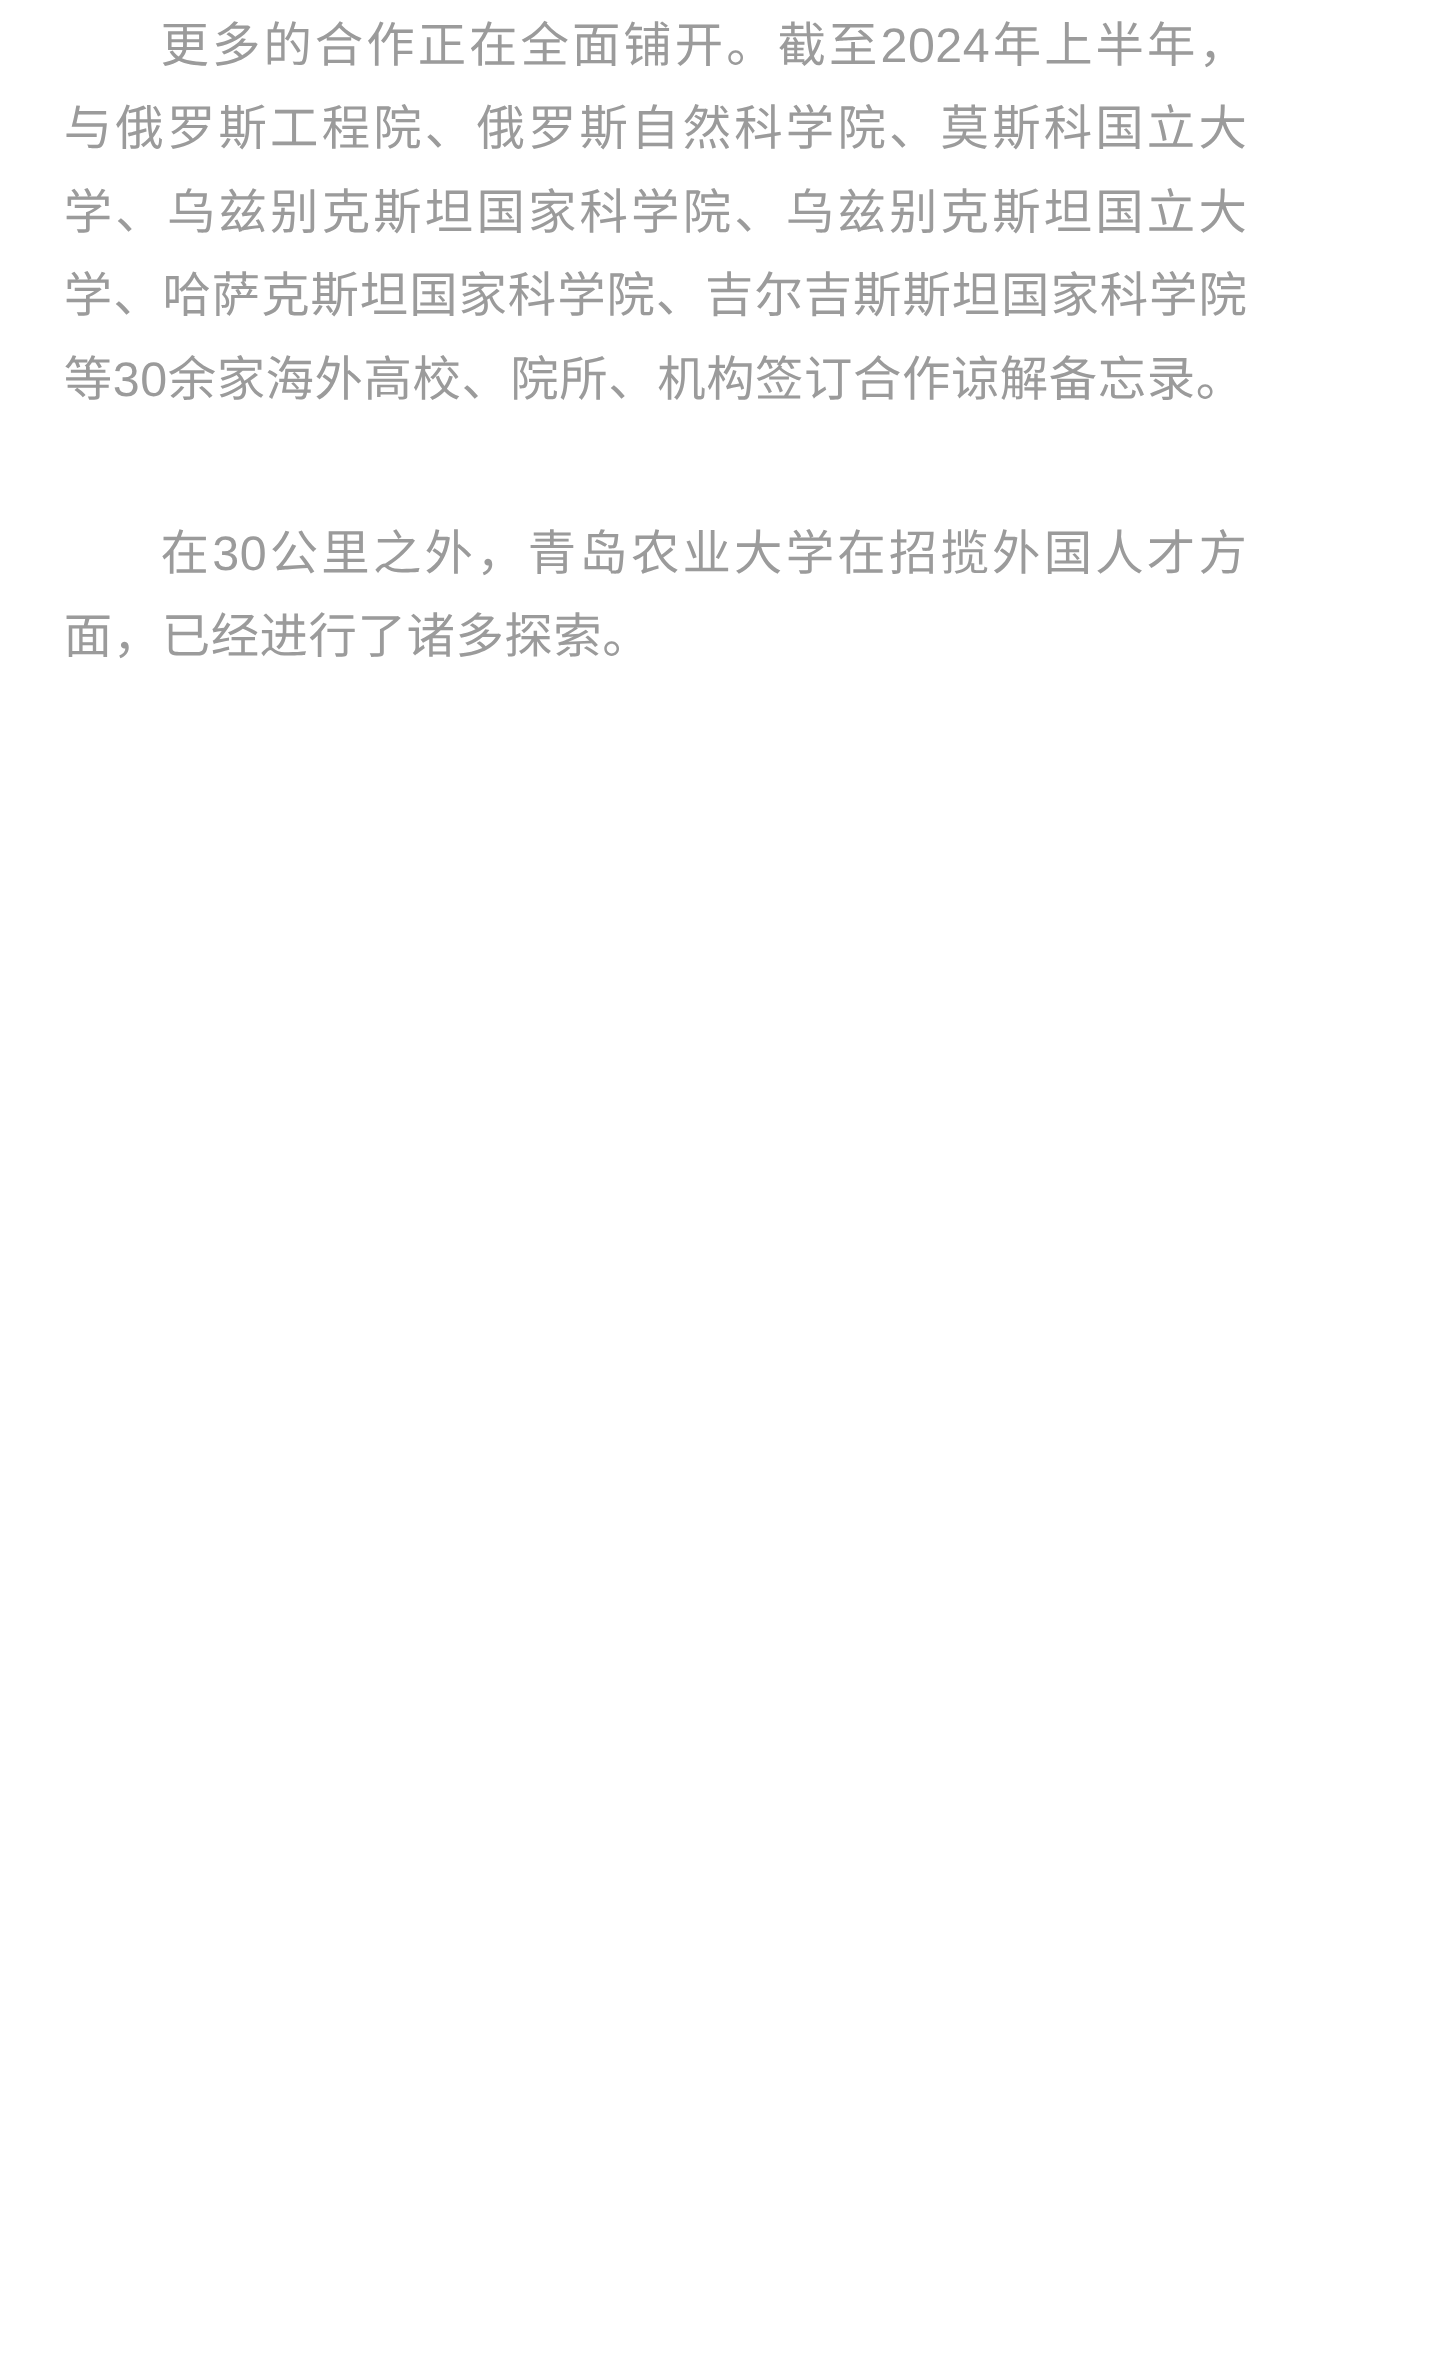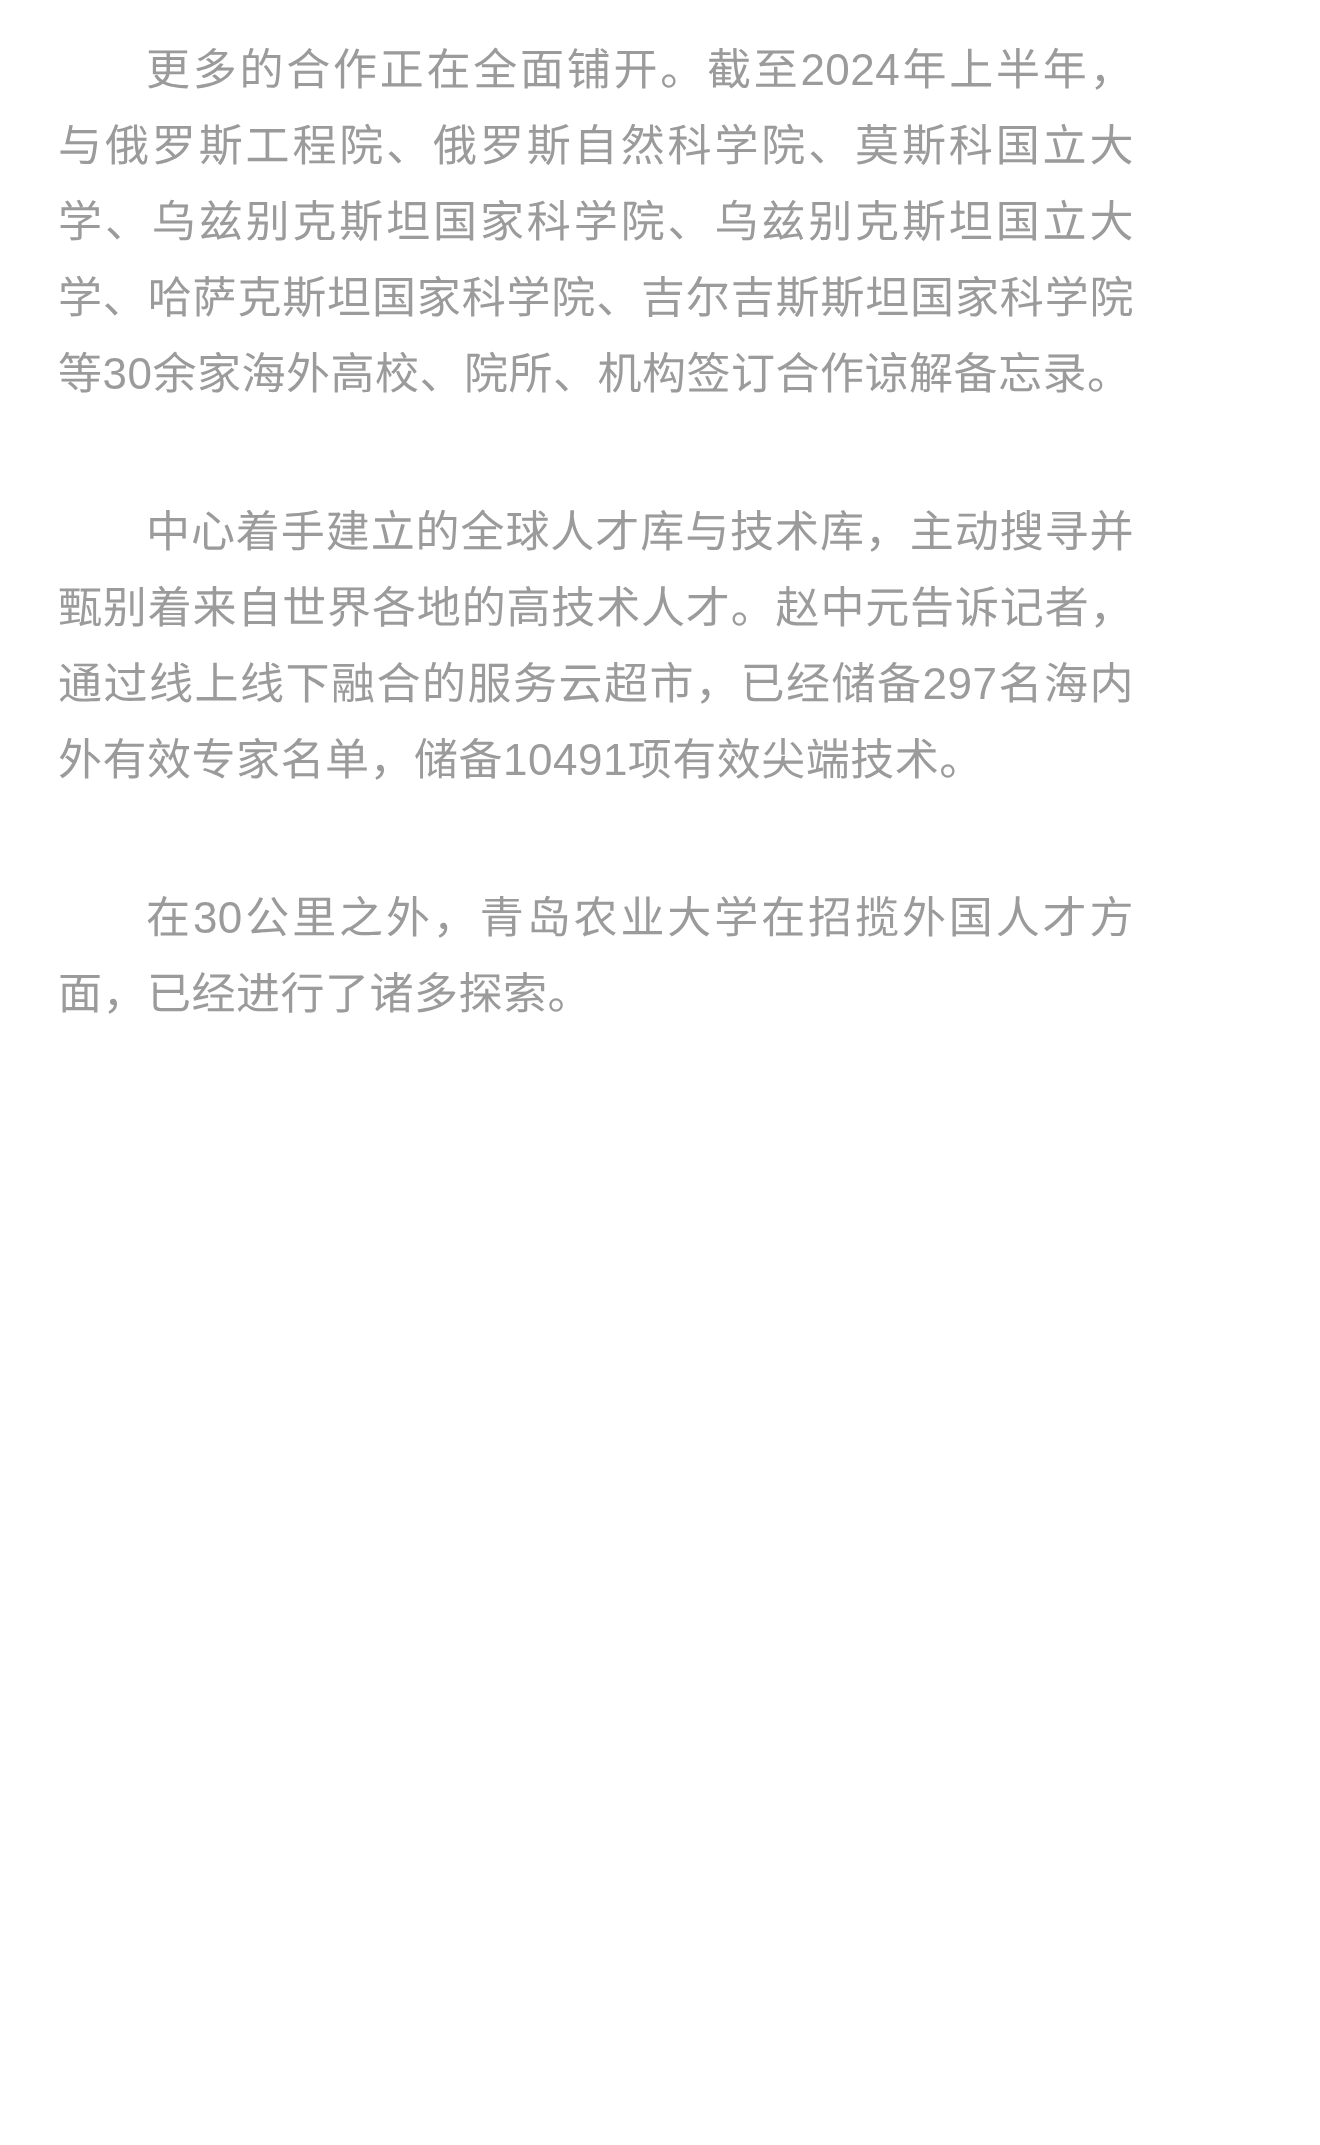--- a/index.html
+++ b/index.html
@@ -10,21 +10,21 @@
   }
   body {
     width: 1320px;
     min-height: 2145px;
     font-family: "Liberation Sans", "DejaVu Sans", sans-serif;
   }
   .page {
     width: 1192px;
     min-height: 2145px;
     box-sizing: border-box;
-    padding: 32px 58px 0 58px;
+    padding: 4px 58px 0 58px;
     background: #ffffff;
   }
   .article {
     display: block;
   }
   .para {
     margin: 0 0 82px 0;
     font-size: 44px;
     line-height: 76px;
     color: #9b9b9b;
@@ -36,16 +36,15 @@
   .para:last-child {
     margin-bottom: 0;
   }
 </style>
 </head>
 <body>
 
 <div class="page">
   <div class="article">
     <p class="para">更多的合作正在全面铺开。截至2024年上半年，与俄罗斯工程院、俄罗斯自然科学院、莫斯科国立大学、乌兹别克斯坦国家科学院、乌兹别克斯坦国立大学、哈萨克斯坦国家科学院、吉尔吉斯斯坦国家科学院等30余家海外高校、院所、机构签订合作谅解备忘录。</p>
-    <p class="para">中心着手建立的全球人才库与技术库，主动搜寻并甄别着来自世界各地的高技术人才。赵中元告诉记者，通过线上线下融合的服务云超市，已经储备297名海内外有效专家名单，储备10491项有效尖端技术。</p>
     <p class="para">在30公里之外，青岛农业大学在招揽外国人才方面，已经进行了诸多探索。</p>
   </div>
 </div>
 
 </body></html>

